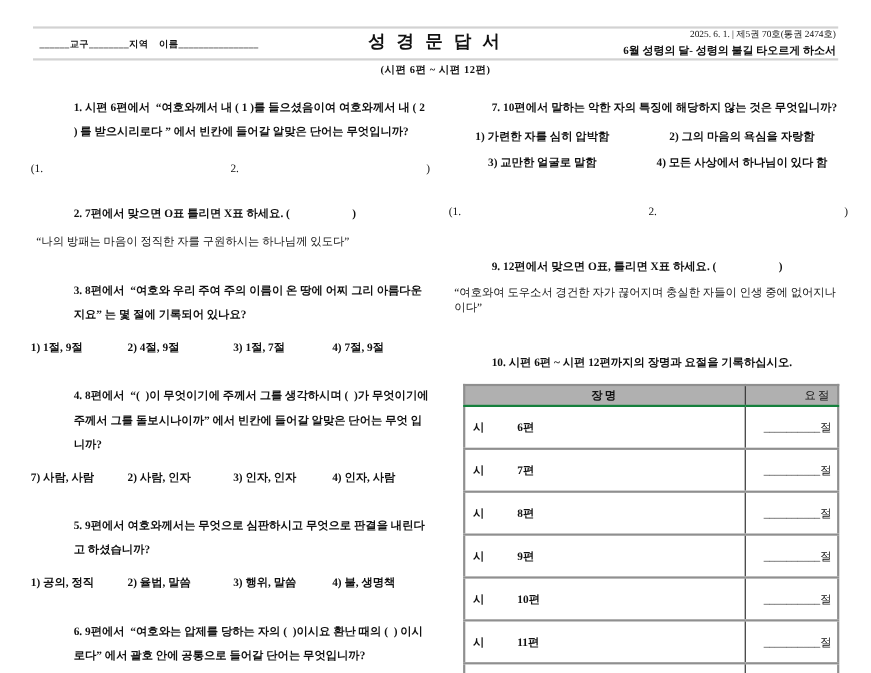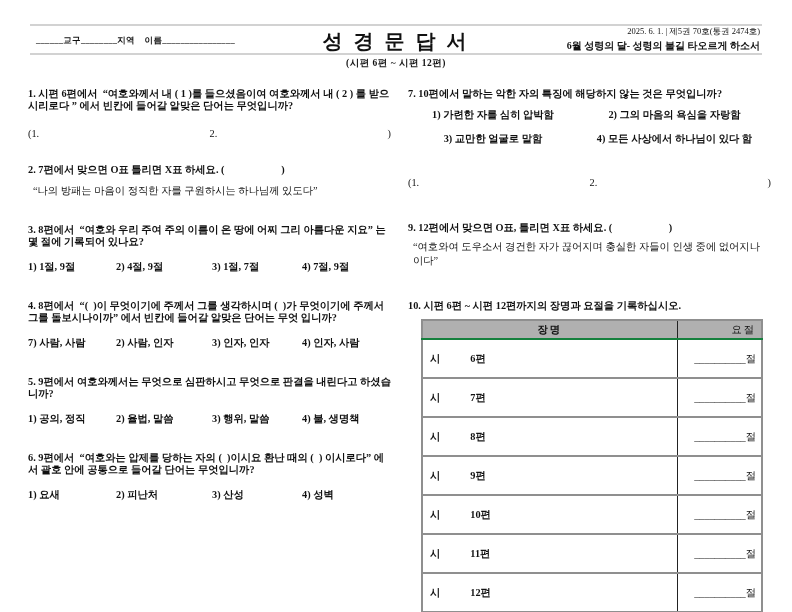--- a/index.html
+++ b/index.html
@@ -11,38 +11,38 @@
   }
   .rule { position:absolute; left:30px; right:30px; height:2px; background:#d2d2d2; }
   .rule-top { top:24px; }
   .rule-bottom { top:53px; }
   .fields {
     position:absolute; left:36px; top:35px; font-size:8.5px; font-weight:700;
     letter-spacing:.3px; white-space:pre;
   }
   .title {
     position:absolute; left:0; right:0; top:28px; text-align:center;
-    font-size:20px; font-weight:700; letter-spacing:3px;
+    font-size:16px; font-weight:700; letter-spacing:3px;
   }
   .issue {
     position:absolute; right:32px; top:26px; font-size:8.5px; font-weight:500;
     text-align:right;
   }
   .theme {
     position:absolute; right:32px; top:39px; font-size:10px; font-weight:700;
     text-align:right;
   }
   .subtitle {
     position:absolute; left:0; right:0; top:57px; text-align:center;
     font-size:9.5px; font-weight:700; letter-spacing:.5px;
   }
   .col { position:absolute; top:88px; width:363px; }
   .col-left  { left:28px; }
   .col-right { left:408px; }
-  .stem { font-size:10.3px; font-weight:700; line-height:12px; white-space:pre-wrap; }
+  .stem { font-size:10.3px; font-weight:700; line-height:22px; white-space:pre-wrap;margin-left:39px; }
   .quote { font-size:10.3px; font-weight:500; line-height:14px; padding-left:5px; white-space:pre-wrap; }
   .answer-line {
     display:flex; justify-content:space-between; font-size:10.3px; font-weight:500;
     line-height:14px;
   }
   .opts4 {
     display:grid; grid-template-columns:88px 96px 90px auto;
     font-size:10.3px; font-weight:600; line-height:14px;
   }
   .opts2x2 {

